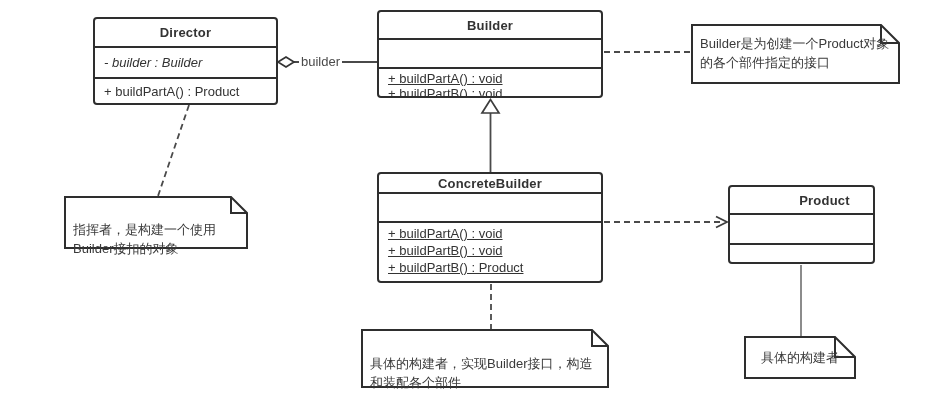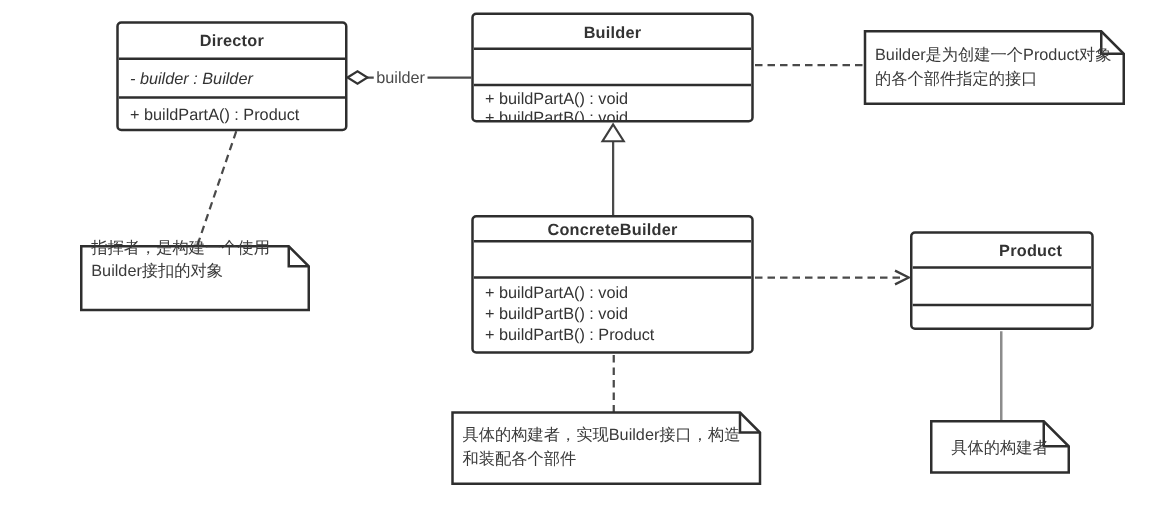--- a/index.html
+++ b/index.html
@@ -11,21 +11,21 @@
   .cls{
     position:absolute;box-sizing:border-box;background:#fff;
     border:2px solid #2e2e2e;border-radius:4px;z-index:1;
     display:flex;flex-direction:column;color:#333;font-size:13px;overflow:hidden;
   }
   .cls-title{
     font-weight:bold;display:flex;align-items:center;justify-content:center;
     flex:none;letter-spacing:.2px;
   }
   .sec{border-top:2px solid #2e2e2e;box-sizing:border-box;flex:none;overflow:hidden;}
-  .sec.rows{padding:2px 20px 0 9px;}
+  .sec.rows{padding:2px 20px 0 9px;text-decoration:underline;}
   .sec.center{display:flex;align-items:center;padding:0 4px 0 9px;}
   .sec.fill{flex:1;}
   .note-text{
     position:absolute;z-index:2;color:#3a3a3a;font-size:13px;line-height:19px;
   }
   .edge-label{
     position:absolute;z-index:2;background:#fff;color:#4a4a4a;
     font-size:13px;line-height:15px;padding:0 2px;
   }
 </style>
@@ -116,17 +116,17 @@
 
   <div class="cls" style="left:728px;top:185px;width:147px;height:79px;">
     <div class="cls-title" style="height:26px;padding-left:46px;">Product</div>
     <div class="sec" style="height:30px;"></div>
     <div class="sec fill"></div>
   </div>
 
   <div class="edge-label" style="left:299px;top:54px;">builder</div>
 
   <div class="note-text" style="left:700px;top:34px;width:192px;">Builder是为创建一个Product对象的各个部件指定的接口</div>
-  <div class="note-text" style="left:73px;top:188px;width:168px;">指挥者，是构建一个使用Builder接扣的对象</div>
-  <div class="note-text" style="left:370px;top:338px;width:232px;">具体的构建者，实现Builder接口，构造和装配各个部件</div>
+  <div class="note-text" style="left:73px;top:220px;width:168px;">指挥者，是构建一个使用Builder接扣的对象</div>
+  <div class="note-text" style="left:370px;top:354px;width:232px;">具体的构建者，实现Builder接口，构造和装配各个部件</div>
   <div class="note-text" style="left:745px;top:337px;width:110px;height:41px;display:flex;align-items:center;justify-content:center;">具体的构建者</div>
 
 </div>
 
 </body></html>

